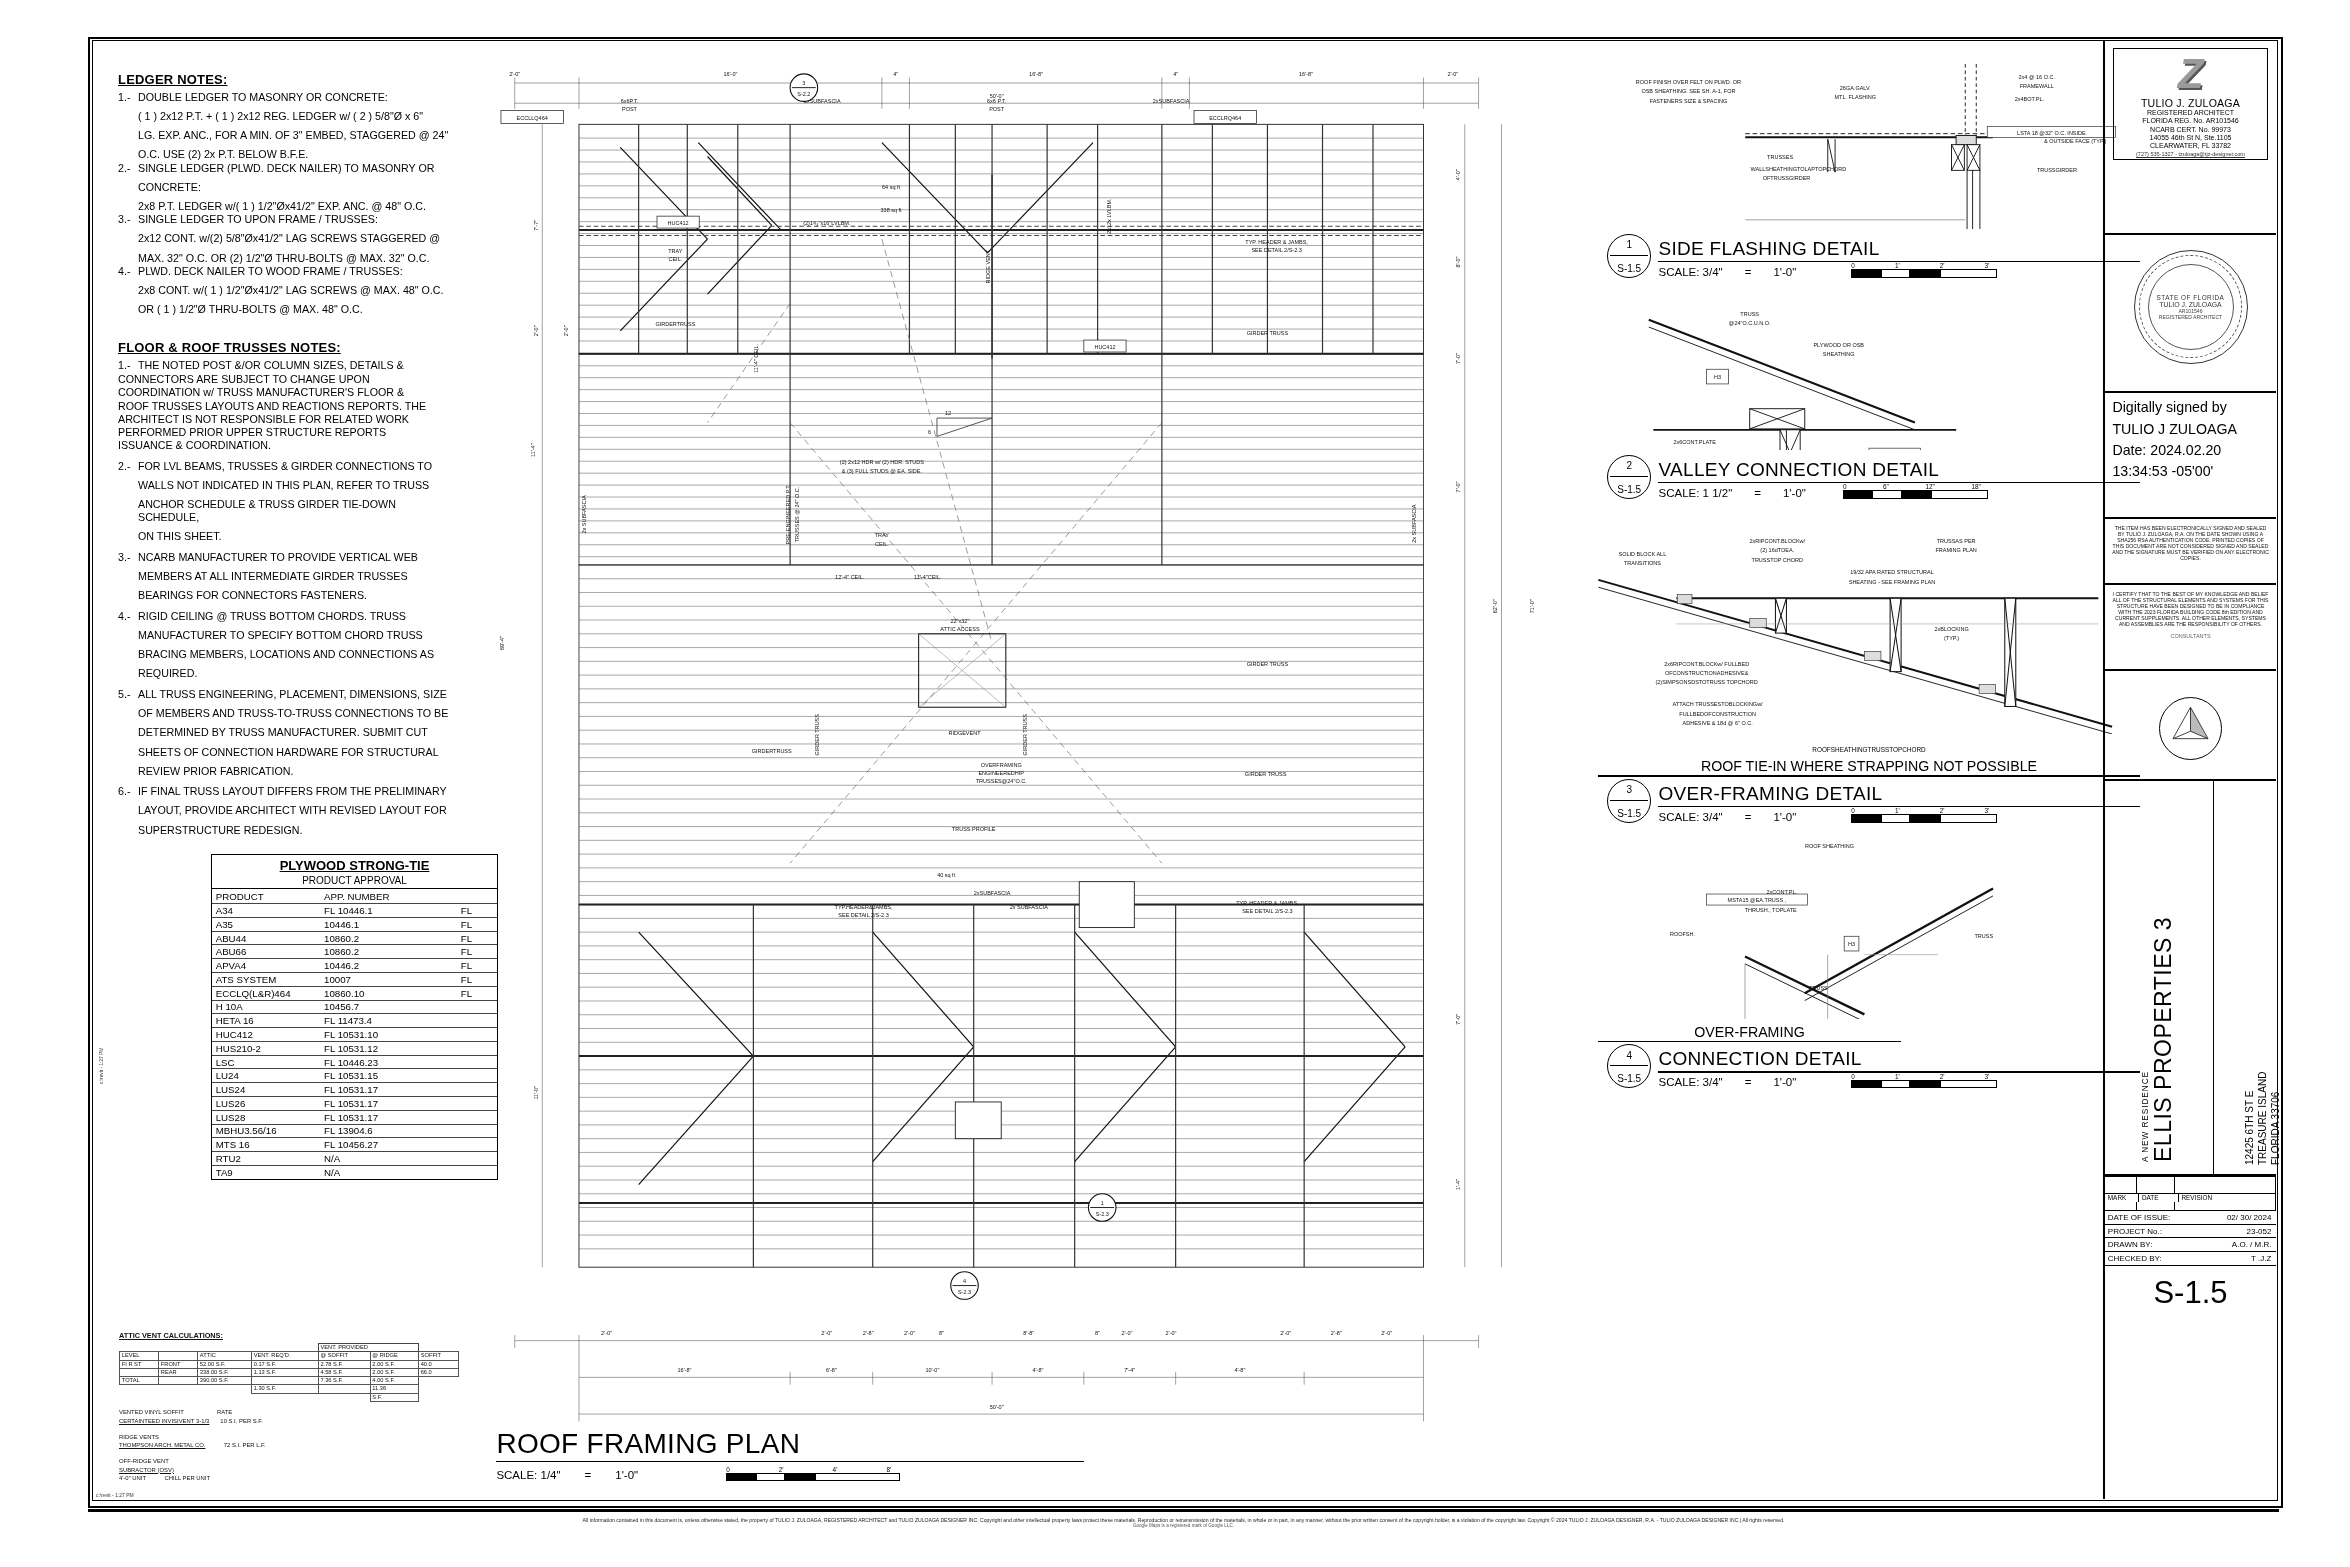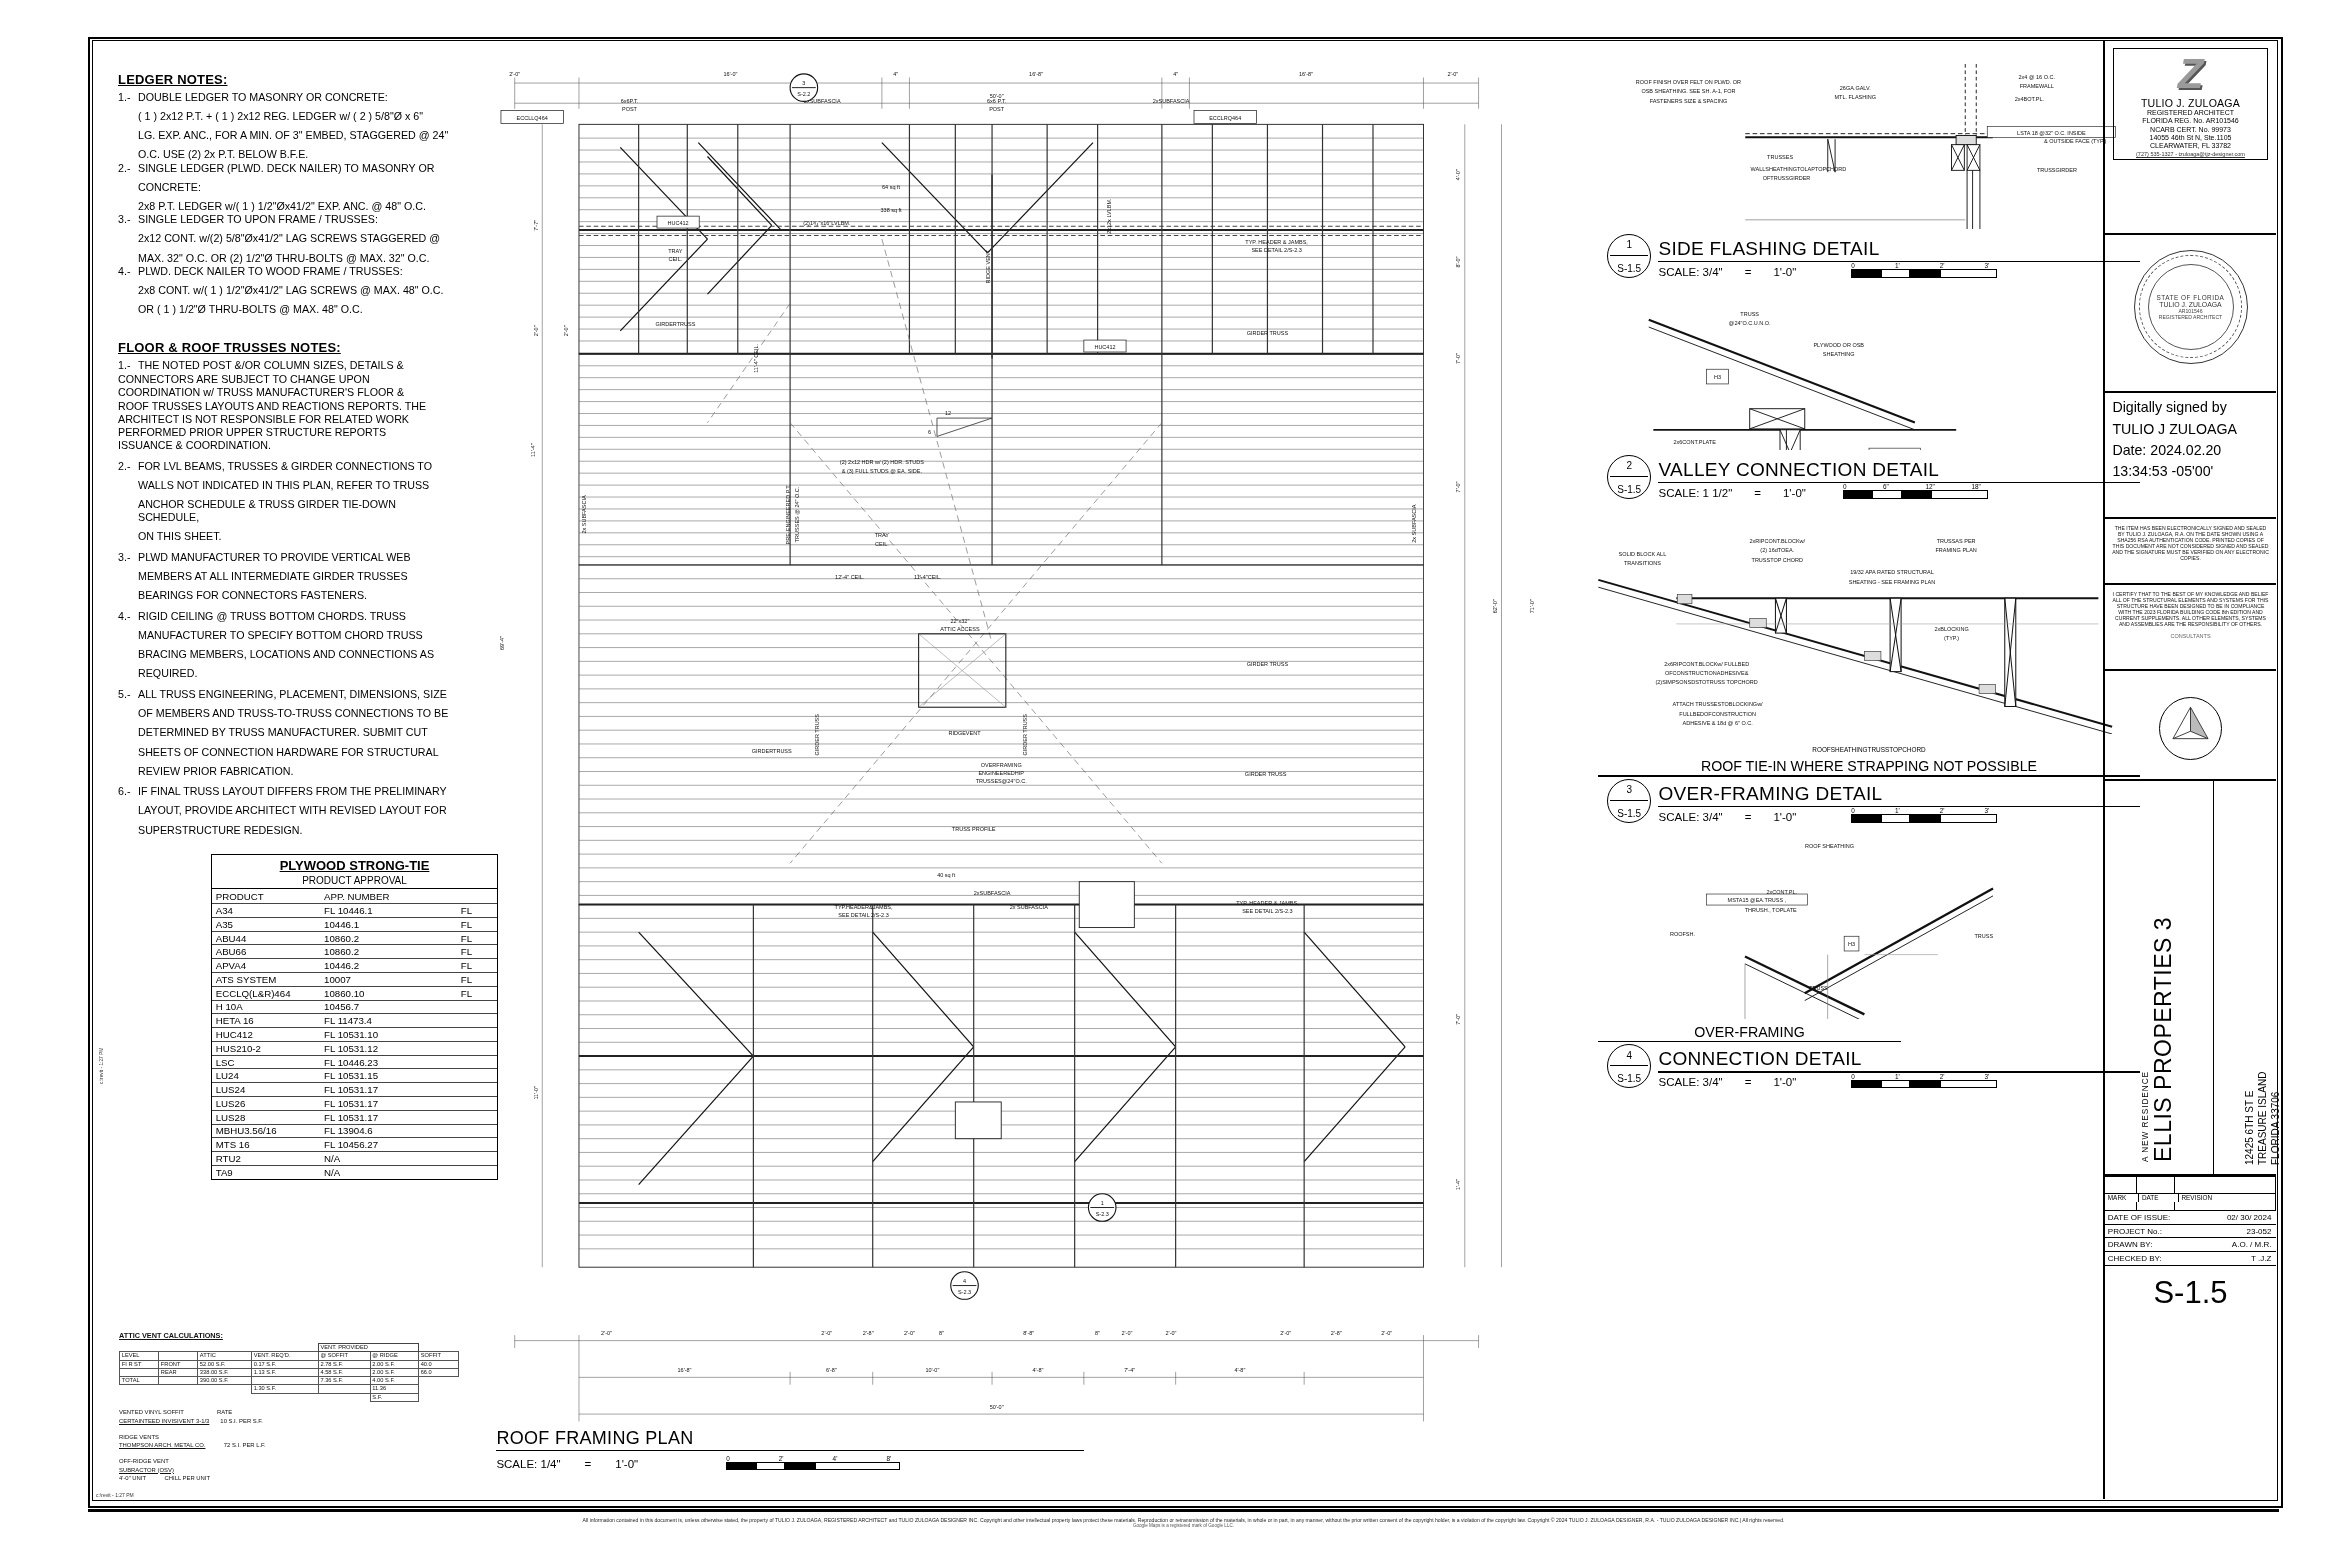--- a/index.html
+++ b/index.html
@@ -172,21 +172,21 @@
       <div class="note-item" style="margin-top:7.3px;">
           <span class="note-num">2.-</span>
           <span class="note-txt">FOR LVL BEAMS, TRUSSES &amp; GIRDER CONNECTIONS TO</span>
         </div>
       <div class="note-sub">WALLS NOT INDICATED IN THIS PLAN, REFER TO TRUSS</div>
       <div class="note-sub">ANCHOR SCHEDULE &amp; TRUSS GIRDER TIE-DOWN SCHEDULE,</div>
       <div class="note-sub">ON THIS SHEET.</div>
 
       <div class="note-item" style="margin-top:7.3px;">
           <span class="note-num">3.-</span>
-          <span class="note-txt">PLWD MANUFACTURER TO PROVIDE VERTICAL WEB</span>
+          <span class="note-txt">NCARB MANUFACTURER TO PROVIDE VERTICAL WEB</span>
         </div>
       <div class="note-sub">MEMBERS AT ALL INTERMEDIATE GIRDER TRUSSES</div>
       <div class="note-sub">BEARINGS FOR CONNECTORS FASTENERS.</div>
 
       <div class="note-item" style="margin-top:7.3px;">
           <span class="note-num">4.-</span>
           <span class="note-txt">RIGID CEILING @ TRUSS BOTTOM CHORDS. TRUSS</span>
         </div>
       <div class="note-sub">MANUFACTURER TO SPECIFY BOTTOM CHORD TRUSS</div>
       <div class="note-sub">BRACING MEMBERS, LOCATIONS AND CONNECTIONS AS</div>
@@ -774,21 +774,21 @@
         <text x="530" y="1349" class="pl-s" text-anchor="middle">S-2.3</text>
 
         <circle cx="680" cy="1255" r="15" fill="#fff" stroke="#111" stroke-width="1.2"></circle>
         <line x1="667" y1="1255" x2="693" y2="1255" stroke="#111" stroke-width="1"></line>
         <text x="680" y="1252" class="pl-s" text-anchor="middle">1</text>
         <text x="680" y="1264" class="pl-s" text-anchor="middle">S-2.3</text>
       </g>
     </svg>
 
     <div class="abs" style="left:18.4px;top:1373px;width:606px;">
-      <div class="det-name" style="font-size:18px;">ROOF FRAMING PLAN</div>
+      <div class="det-name" style="font-size:28px;">ROOF FRAMING PLAN</div>
       <div class="underline-rule" style="width:588px;"></div>
       <div style="display:flex;align-items:flex-end;gap:24px;margin-top:3.7px;">
         <div class="det-scale" style="display:flex;gap:24px;">
           <span>SCALE: 1/4"</span>
           <span>=</span>
           <span>1'-0"</span>
         </div>
         <div style="margin-left:64px;">
           <div class="sb-ticks" style="width:165px;justify-content:space-between;">
             <span>0</span>

